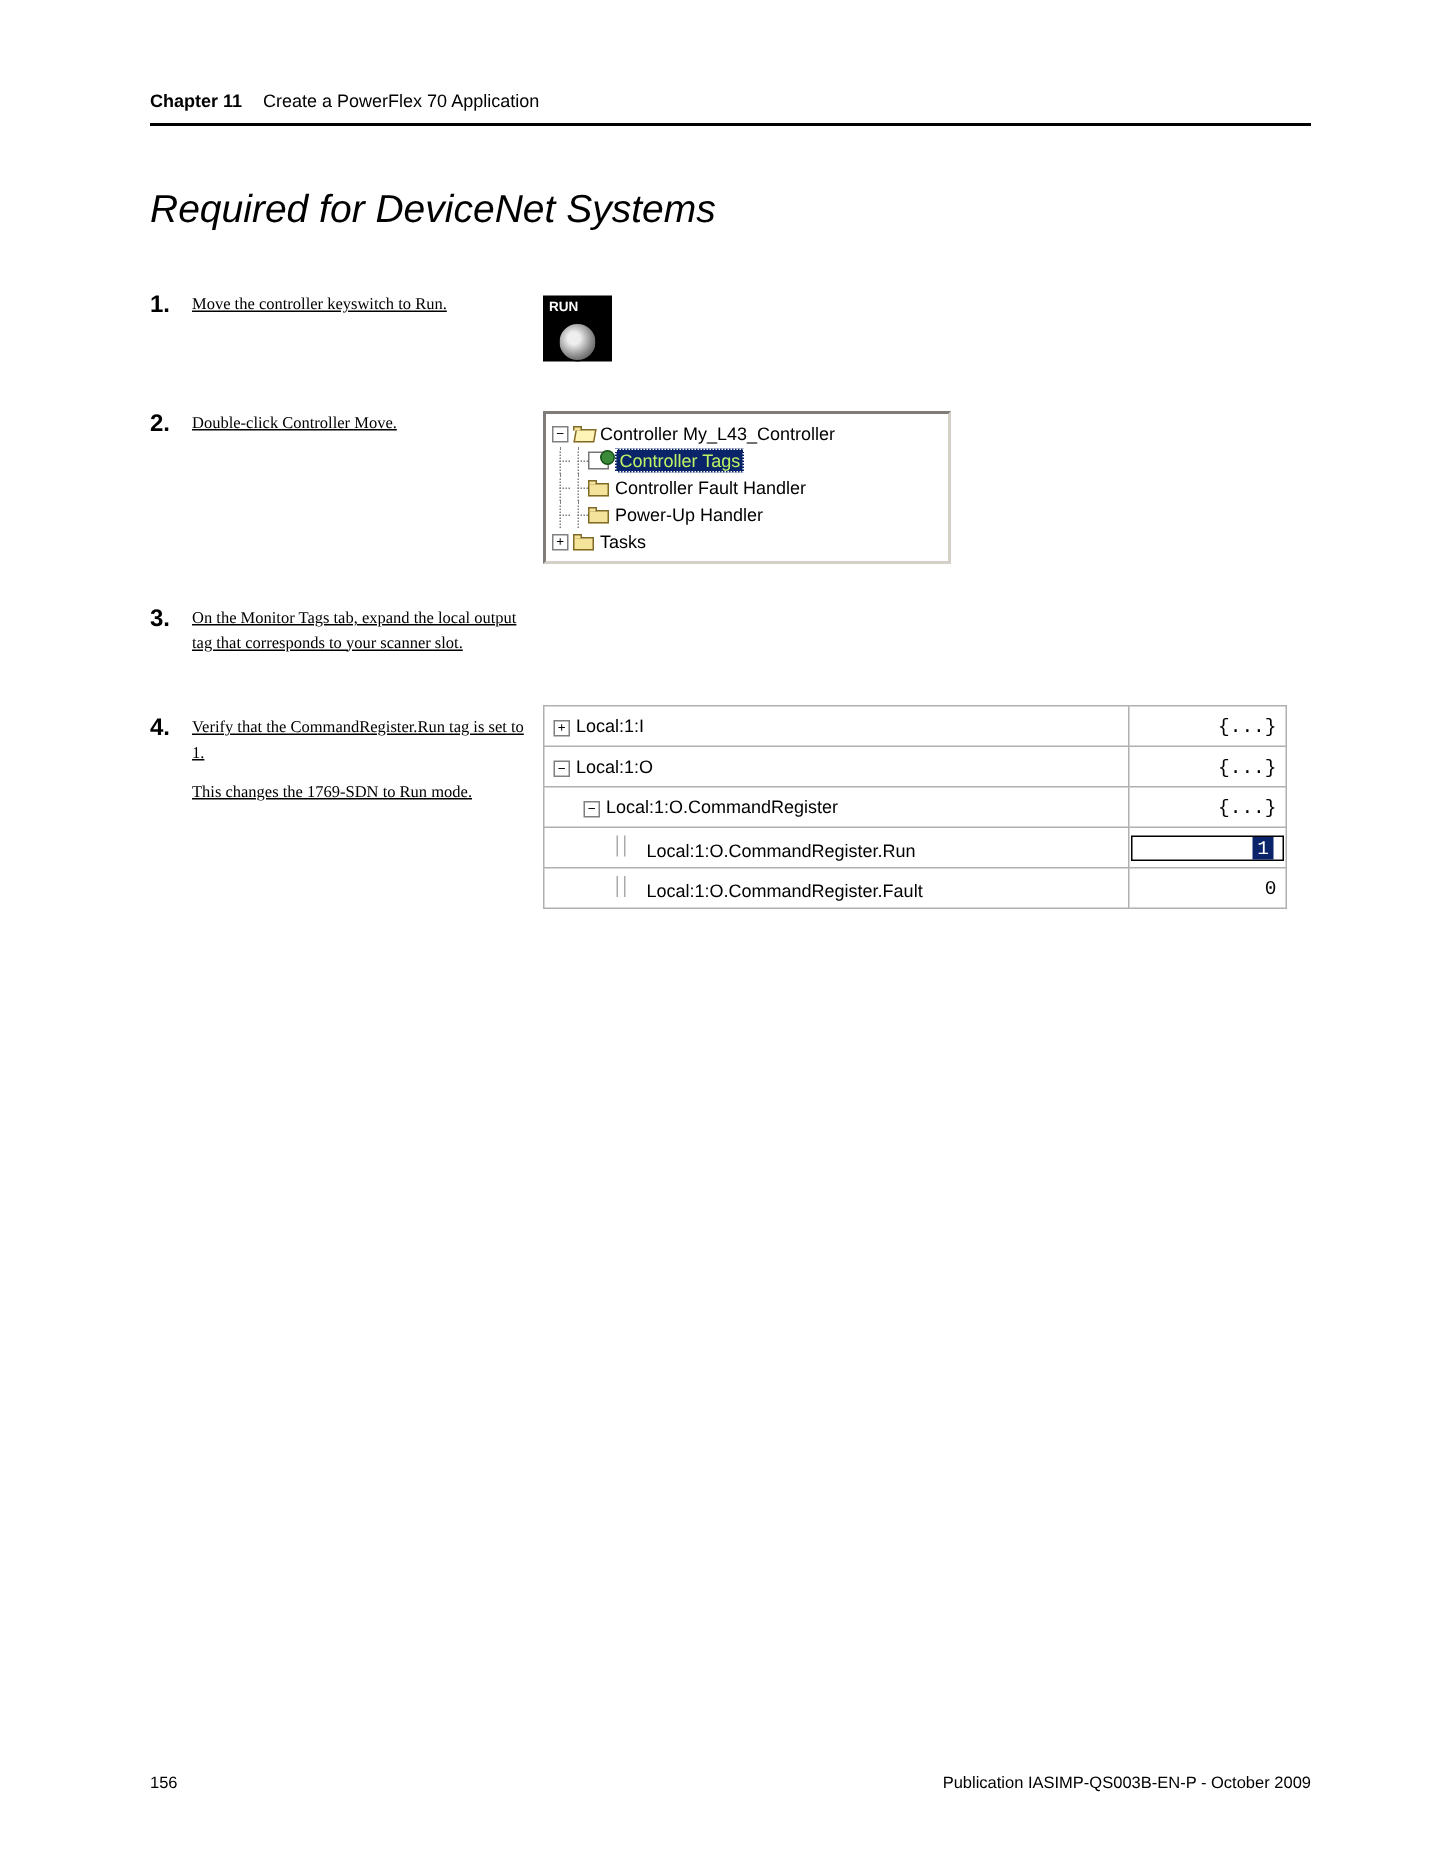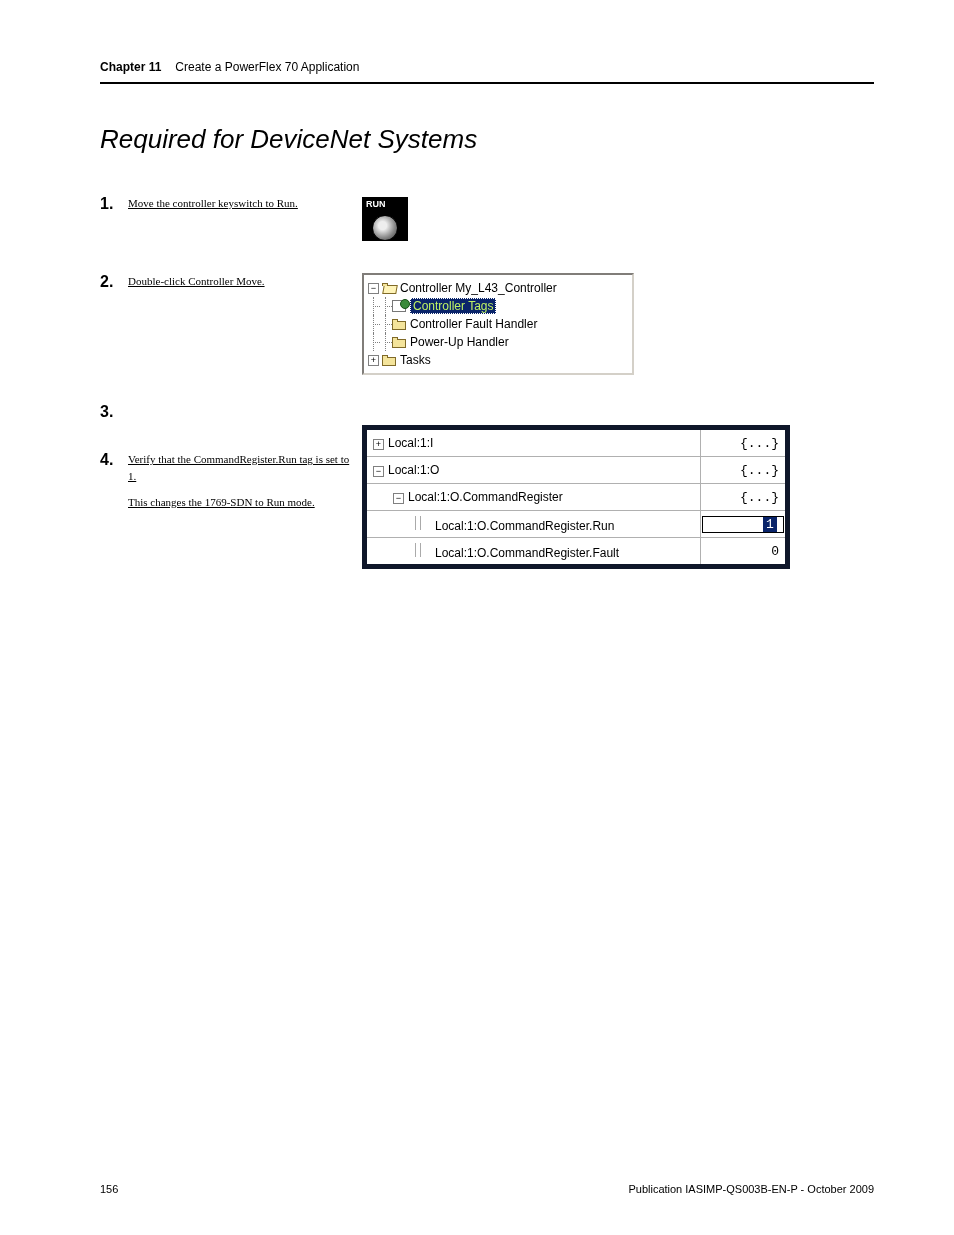--- a/index.html
+++ b/index.html
@@ -188,26 +188,27 @@
   }
   .tree-conn.branch::after{
     content:"";
     position:absolute;
     left:5px;top:9px;
     border-top:1px dotted #808080;
     width:7px;
   }
   
   .tags-table {
-    border: 5px solid #0f172a;
+    border: 1px solid #0f172a;
     background: #fff;
     font-family: 'MS Sans Serif', Arial, sans-serif;
     font-size: 12px;
-    width: 428px;
+    width: 496px;
     border-collapse: collapse;
+    margin-top: 44px;
   }
   .tags-table td {
     border: 1px solid #b0b0b0;
     padding: 3px 6px;
     height: 20px;
     vertical-align: middle;
   }
   .tags-table .name-col { width: 360px; }
   .tags-table .val-col  { width: 100px; text-align: right; font-family: 'Courier New', monospace; font-size:13px;}
   .inline-box {
@@ -314,20 +315,23 @@
           <span>Tasks</span>
         </div>
       </div>
     </div>
   </div>
 
   <div class="step-row" style="align-items:flex-start;">
     <div style="width:250px;flex:0 0 250px;">
       <div style="display:flex;margin-bottom:30px;">
         <span class="step-num">3.</span>
+        <div class="step-body">
+          <p>On the Monitor Tags tab, expand the local output tag that corresponds to your scanner slot.</p>
+        </div>
       </div>
       <div style="display:flex;">
         <span class="step-num">4.</span>
         <div class="step-body">
           <p>Verify that the CommandRegister.Run tag is set to 1.</p>
           <p>This changes the 1769-SDN to Run mode.</p>
         </div>
       </div>
     </div>
     <div class="figure" style="margin-top:22px;">

